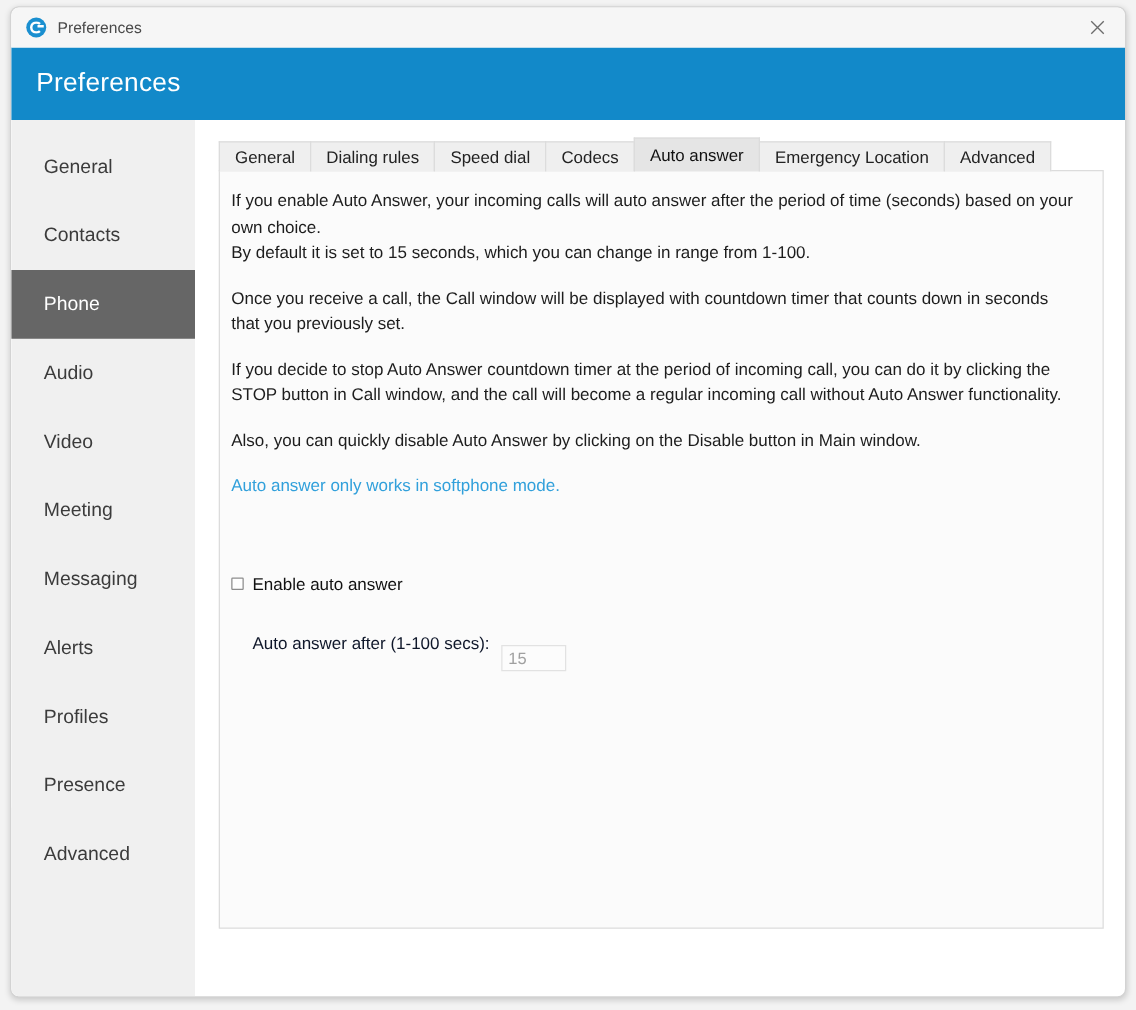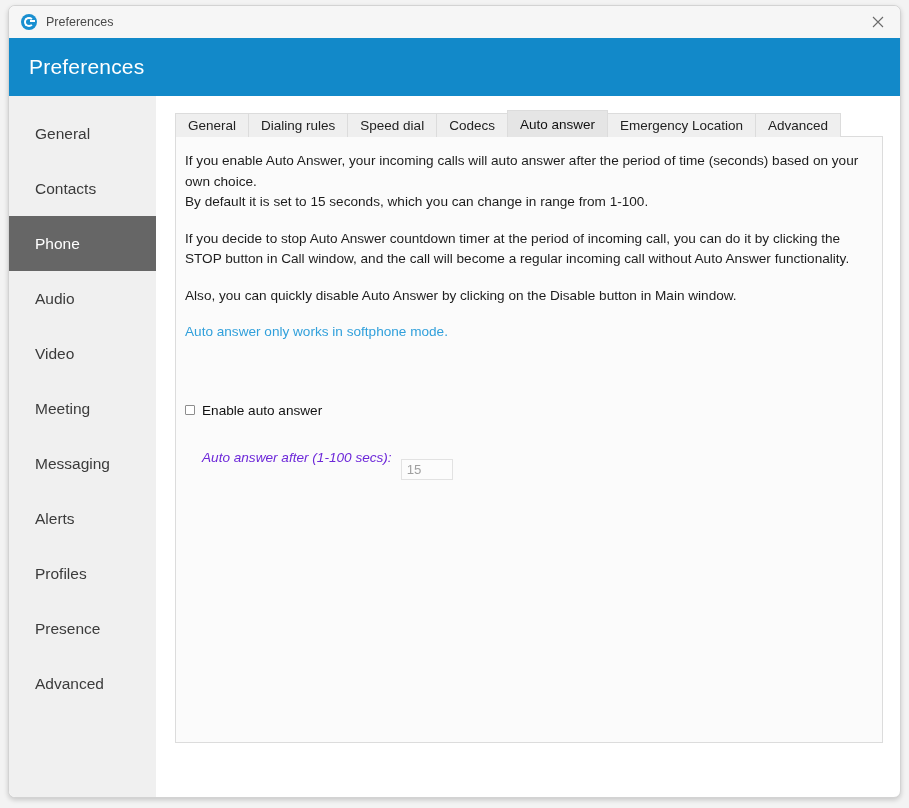--- a/index.html
+++ b/index.html
@@ -206,22 +206,21 @@
 
   #after-row {
     display: flex;
     align-items: center;
     gap: 9px;
     margin-top: 17px;
     padding-left: 17px;
   }
   #after-label {
     font-size: 13.6px;
-    color: #6d28d9;
-    font-style: italic;
+    color: #0f172a;
   }
   #secs-input {
     width: 52px;
     height: 21px;
     border: 1px solid #e2e2e2;
     background: #fcfcfc;
     font-family: "Liberation Sans", sans-serif;
     font-size: 13.2px;
     color: #a0a0a0;
     padding: 0 5px;
@@ -329,20 +328,21 @@
           <span>Emergency Location</span>
         </div>
         <div class="tab">
           <span>Advanced</span>
         </div>
       </div>
 
       <div id="tabpanel">
         <p class="para" style="white-space: pre-line;">If you enable Auto Answer, your incoming calls will auto answer after the period of time (seconds) based on your own choice.
 By default it is set to 15 seconds, which you can change in range from 1-100.</p>
+        <p class="para">Once you receive a call, the Call window will be displayed with countdown timer that counts down in seconds that you previously set.</p>
         <p class="para">If you decide to stop Auto Answer countdown timer at the period of incoming call, you can do it by clicking the STOP button in Call window, and the call will become a regular incoming call without Auto Answer functionality.</p>
         <p class="para">Also, you can quickly disable Auto Answer by clicking on the Disable button in Main window.</p>
         <a class="link-note">Auto answer only works in softphone mode.</a>
 
         <div id="enable-row">
           <span class="cbox"></span>
           <span id="enable-label">Enable auto answer</span>
         </div>
 
         <div id="after-row">

